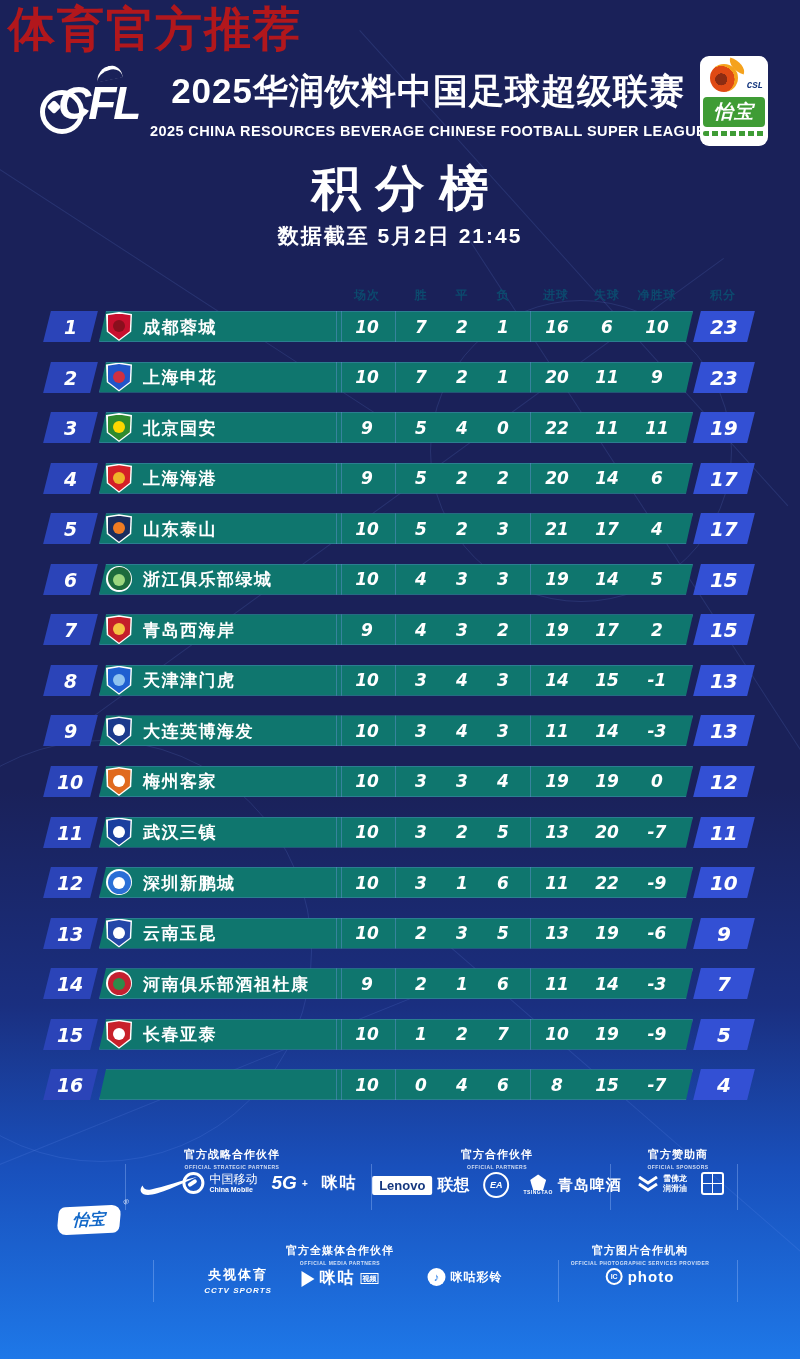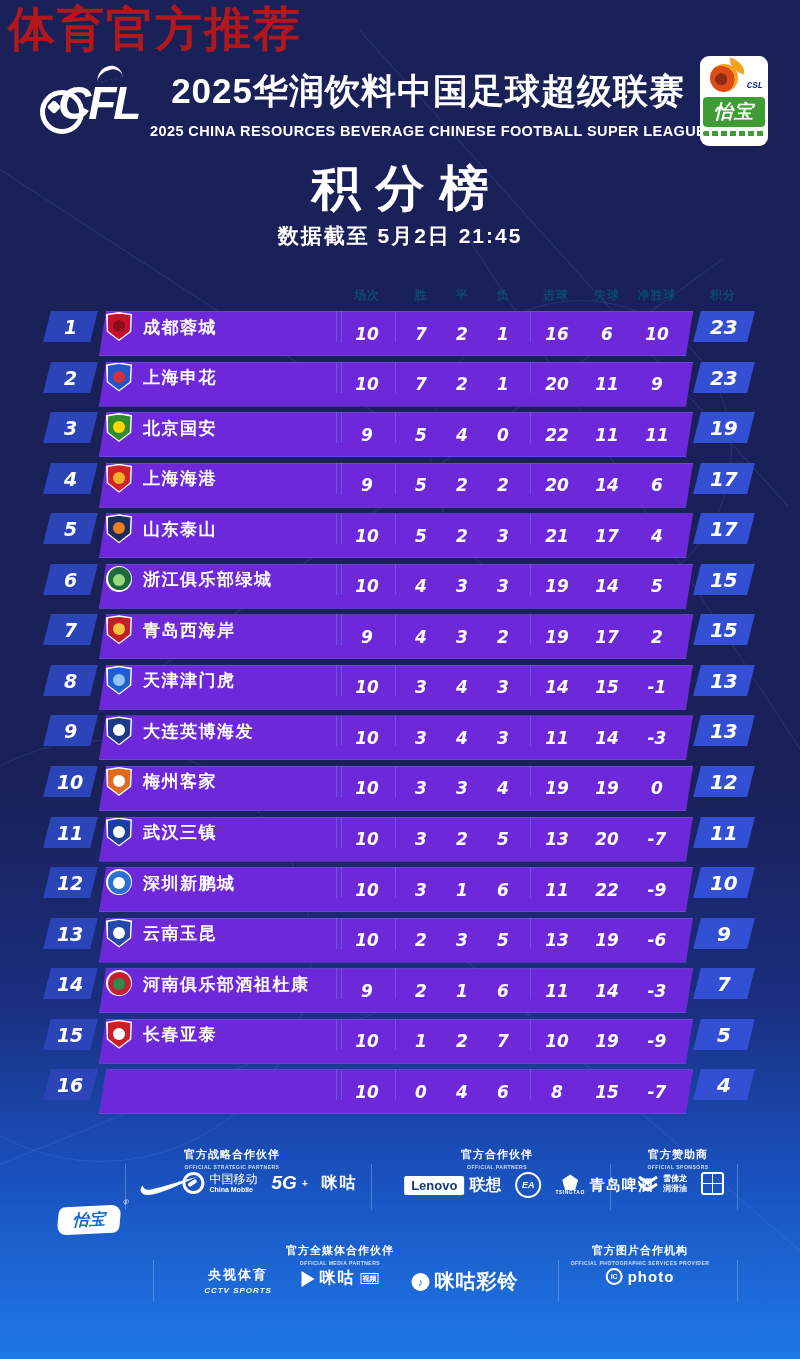--- a/index.html
+++ b/index.html
@@ -44,21 +44,21 @@
     font-size:21px;font-weight:700;letter-spacing:2px;}
 
   
   .thead{position:absolute;top:287px;left:0;width:800px;height:14px;}
   .thead span{position:absolute;transform:translateX(-50%);font-size:12px;font-weight:700;color:#0c4a6e;letter-spacing:1px;white-space:nowrap;}
   .row{position:absolute;left:0;width:800px;height:31px;}
   .num{font-family:"DejaVu Sans","Liberation Sans",sans-serif;font-weight:700;font-style:italic;}
   .rank-box{position:absolute;left:47px;top:0;width:47px;height:31px;background:#2b44b8;transform:skewX(-14deg);
     display:flex;align-items:center;justify-content:center;}
   .rank-box .num{transform:skewX(14deg);font-size:19px;}
-  .row-panel{position:absolute;left:99px;top:0;width:594px;height:45px;background:#6d28d9;
+  .row-panel{position:absolute;left:99px;top:0;width:594px;height:31px;background:#0f766e;
     clip-path:polygon(7px 0,100% 0,calc(100% - 7px) 100%,0 100%);
     box-shadow:inset 0 0 0 1px rgba(115,150,235,.28);}
   .vline{position:absolute;top:0;width:1px;height:31px;background:rgba(120,152,235,.38);}
   .vl1{left:237px;}.vl2{left:242px;}.vl3{left:296px;}.vl4{left:431px;}
   .stat{position:absolute;top:50%;transform:translate(-50%,-50%);font-size:17px;white-space:nowrap;}
   .s-played{left:268px;}.s-win{left:322px;}.s-draw{left:363px;}.s-loss{left:404px;}
   .s-gf{left:458px;}.s-ga{left:508px;}.s-gd{left:558px;}
   .team-cell{position:absolute;left:0;top:0;width:237px;height:31px;}
   .badge{position:absolute;left:7px;top:1px;width:26px;height:29px;background:#fff;}
   .badge .badge-inner{position:absolute;left:1.5px;top:1.5px;right:1.5px;bottom:1.5px;}
@@ -104,21 +104,21 @@
   .chev-txt{font-size:8px;font-weight:700;line-height:1.2;}
   .sqlogo{width:19px;height:19px;border:2px solid #fff;border-radius:3px;
     background:linear-gradient(90deg,transparent 46%,#fff 46% 54%,transparent 54%),
                linear-gradient(0deg,transparent 46%,#fff 46% 54%,transparent 54%);}
   .cctv .a{font-size:13px;font-weight:900;letter-spacing:2px;}
   .cctv .b{font-size:8px;font-weight:700;font-style:italic;letter-spacing:1px;}
   .play-tri{width:0;height:0;border-left:13px solid #fff;border-top:8px solid transparent;border-bottom:8px solid transparent;}
   .migu-sub{font-size:7px;font-weight:700;border:1px solid #fff;padding:0 1px;line-height:1.3;}
   .note-circ{width:18px;height:18px;border-radius:50%;background:#fff;color:#1e78e8;
     display:flex;align-items:center;justify-content:center;font-size:11px;font-weight:900;}
-  .migu-ring{font-size:20px;font-weight:900;letter-spacing:1px;}
+  .migu-ring{font-size:12px;font-weight:900;letter-spacing:1px;}
   .ic-circ{width:17px;height:17px;border:2px solid #fff;border-radius:50%;box-sizing:border-box;
     display:flex;align-items:center;justify-content:center;font-size:7px;font-weight:900;}
   .ic-photo{font-size:15px;font-weight:700;letter-spacing:1px;}
 </style>
 </head>
 <body>
 
 <div class="deco dline" style="left:-60px;top:130px;width:560px;transform:rotate(33deg);"></div>
 <div class="deco dline" style="left:360px;top:30px;width:640px;transform:rotate(48deg);"></div>
 <div class="deco dline" style="left:470px;top:240px;width:720px;transform:rotate(57deg);"></div>
@@ -638,21 +638,21 @@
   </div>
   <div class="logo-item migu">
     <span>咪咕</span>
   </div>
 </div>
 
 <div class="f-group" style="left:497px;top:1147px;">
   <div class="f-label">官方合作伙伴</div>
   <div class="f-sublabel">OFFICIAL PARTNERS</div>
 </div>
-<div class="f-cluster" style="left:497px;top:1172px;margin-left:32px;">
+<div class="f-cluster" style="left:497px;top:1172px;">
   <div class="logo-item">
     <span class="lenovo-box">Lenovo</span>
     <span class="lenovo-cn">联想</span>
   </div>
   <div class="logo-item">
     <span class="ea-circ">EA</span>
   </div>
   <div class="logo-item">
     <span class="tl" style="align-items:center;">
         <span class="tsing-emblem"></span>

